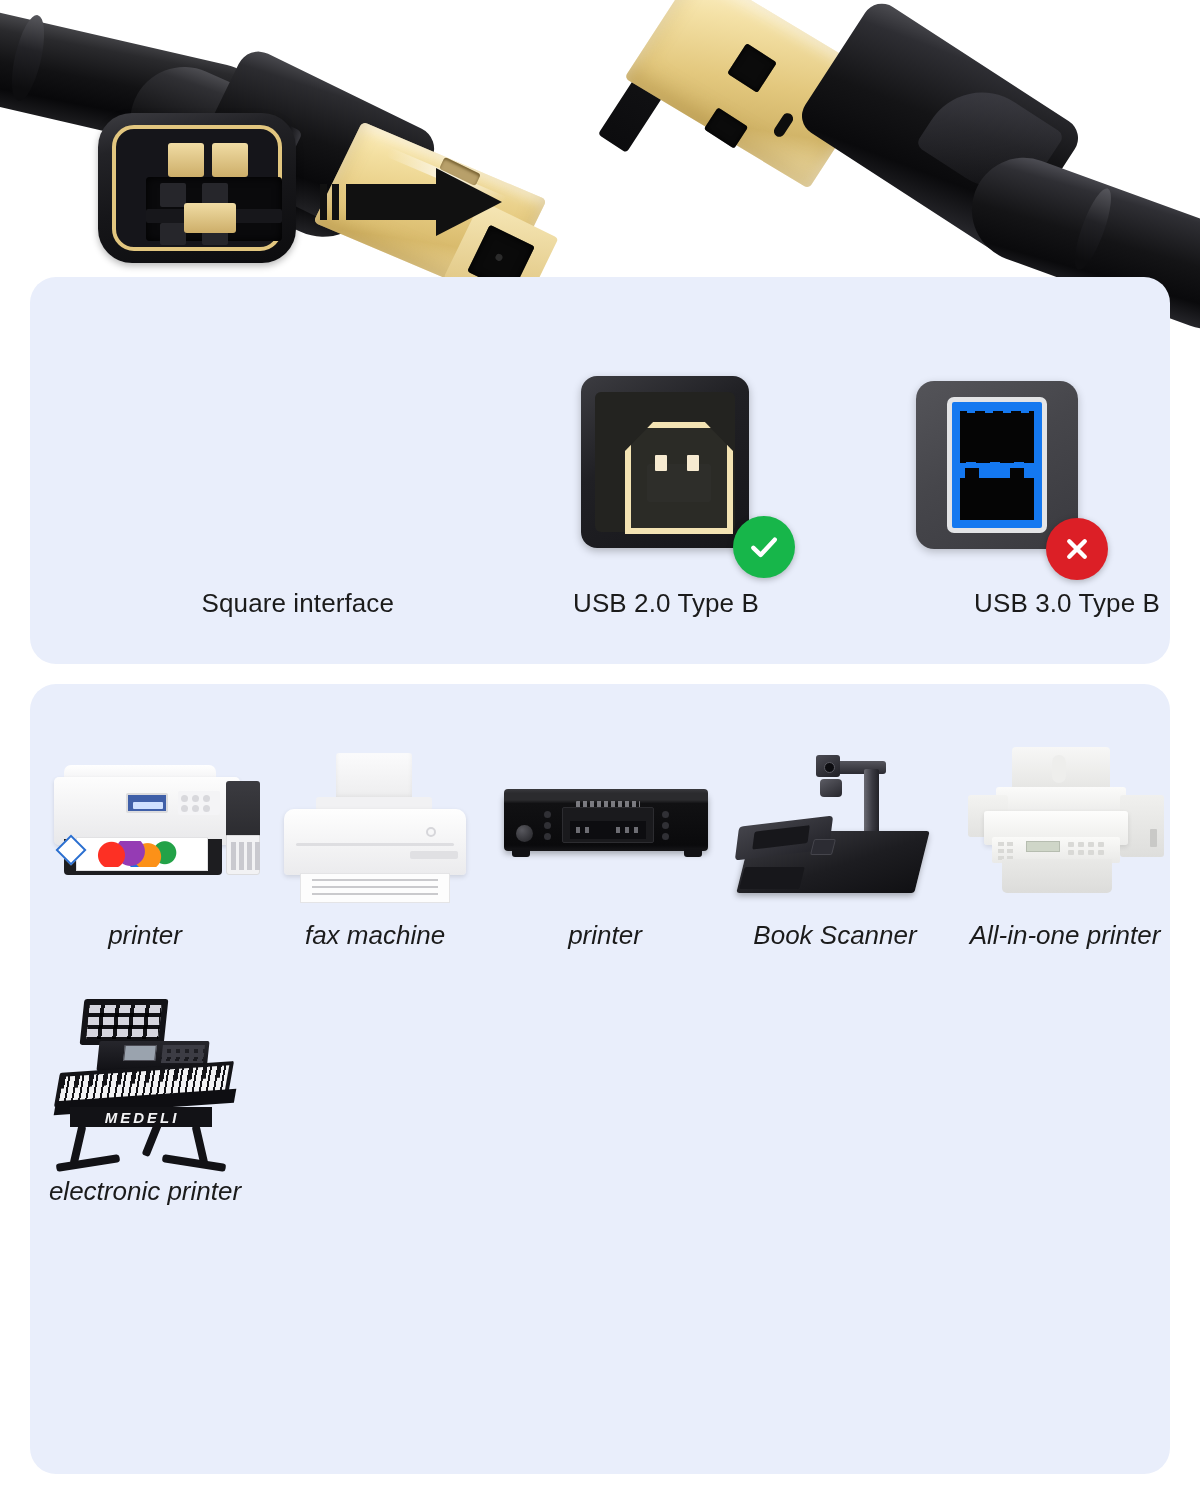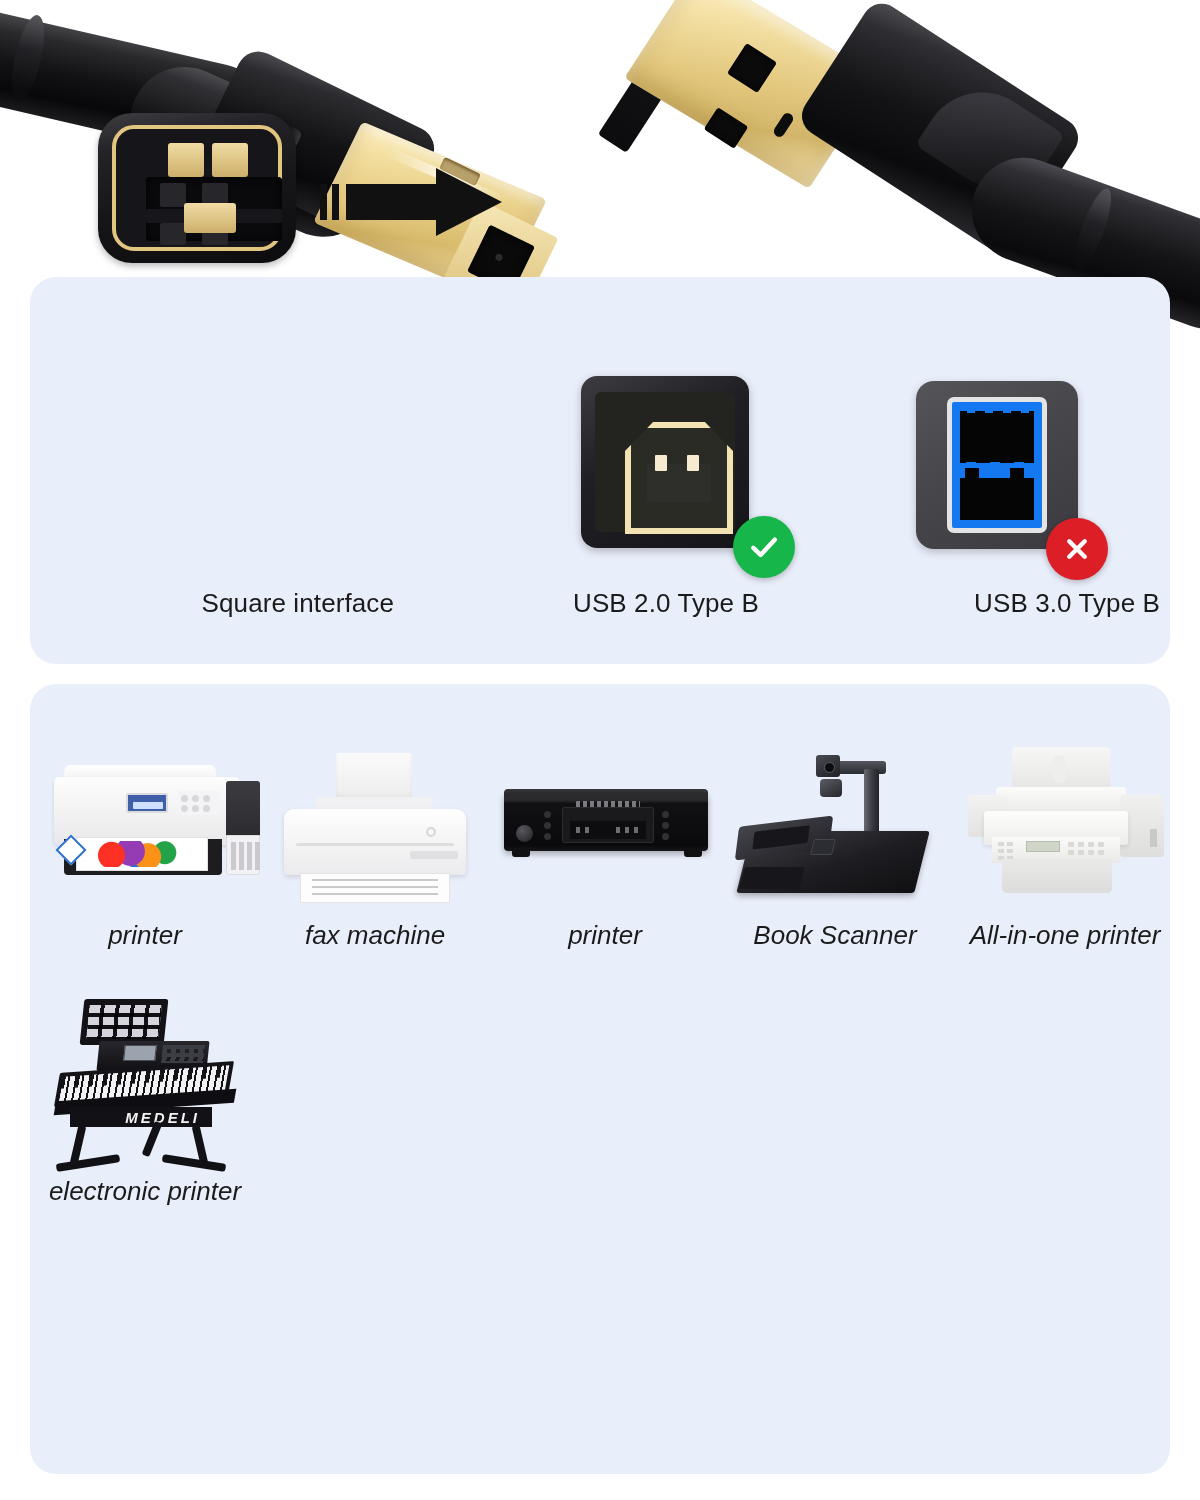--- a/index.html
+++ b/index.html
@@ -428,21 +428,21 @@
              background:repeating-linear-gradient(90deg,#3c3c44 0 5px,transparent 5px 9px),repeating-linear-gradient(180deg,#3c3c44 0 4px,transparent 4px 8px);
              transform:skewX(-6deg); }
   .kb-keys { position:absolute; left:28px; top:72px; width:172px; height:34px; background:#141418; border-radius:2px; transform:skewX(-10deg) skewY(-4deg); }
   .kb-keys::after { content:""; position:absolute; left:4px; top:4px; right:4px; bottom:4px;
     background:repeating-linear-gradient(90deg,#f2f2f4 0 5px,#141418 5px 7px); }
   .kb-blk  { position:absolute; left:32px; top:74px; width:164px; height:14px;
              background:repeating-linear-gradient(90deg,#141418 0 4px,transparent 4px 14px);
              transform:skewX(-10deg) skewY(-4deg); }
   .kb-base { position:absolute; left:26px; top:100px; width:178px; height:14px; background:#0e0e12; transform:skewX(-10deg) skewY(-4deg); }
   .kb-stand-top { position:absolute; left:40px; top:112px; width:142px; height:20px; background:#121216; }
-  .kb-stand-txt { position:absolute; left:54px; top:114px; width:116px; text-align:right; color:#f2f2f4; font-size:15px; font-weight:bold; letter-spacing:3px; }
+  .kb-stand-txt { position:absolute; left:54px; top:114px; width:116px; text-align:center; color:#f2f2f4; font-size:15px; font-weight:bold; letter-spacing:3px; }
   .kb-leg { position:absolute; background:#121216; border-radius:3px; }
   .kb-leg.l1 { left:44px; top:130px; width:8px; height:40px; transform:rotate(13deg); }
   .kb-leg.l2 { left:166px; top:130px; width:8px; height:40px; transform:rotate(-13deg); }
   .kb-leg.f1 { left:26px; top:164px; width:64px; height:8px; transform:rotate(-9deg); }
   .kb-leg.f2 { left:132px; top:164px; width:64px; height:8px; transform:rotate(9deg); }
   .kb-leg.x1 { left:118px; top:126px; width:8px; height:36px; transform:rotate(22deg); }
 
   
   .hd-top  { position:absolute; left:30px; top:44px; width:168px; height:58px;
              background:linear-gradient(145deg,#4a4a50 0%,#2b2b31 30%,#17171b 70%,#101014 100%);

